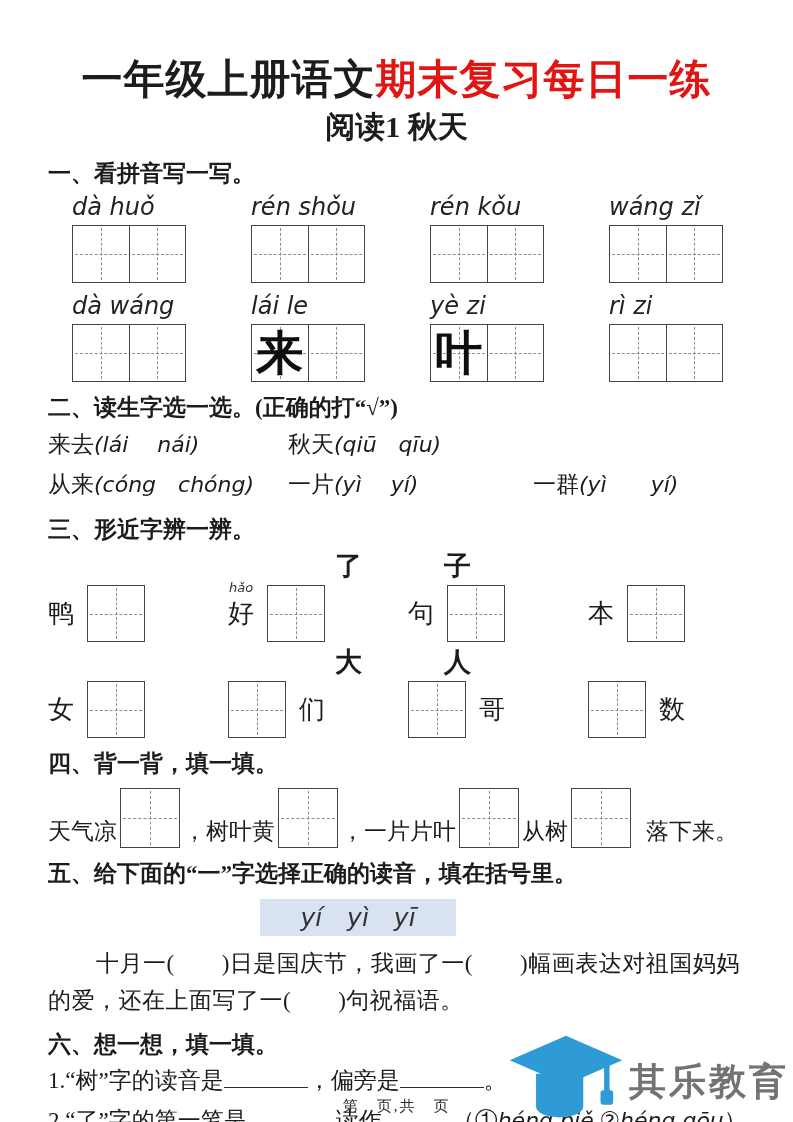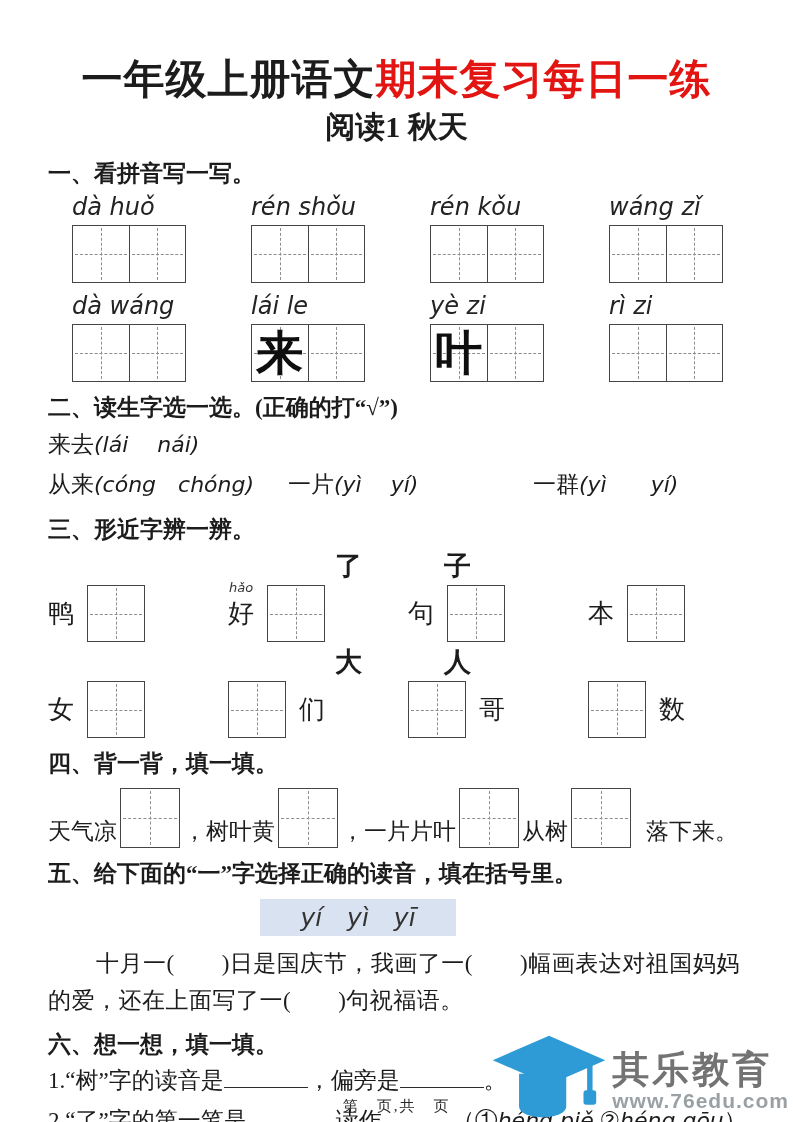--- a/index.html
+++ b/index.html
@@ -161,20 +161,21 @@
         <div class="tg tg2">
             <div class="cell"></div>
             <div class="cell"></div>
           </div>
       </div>
     </div>
 
     <div class="sec-heading">二、读生字选一选。(正确的打“√”)</div>
     <div class="s2row">
       <div class="s2item"><span>来去</span><span class="pin">(lái　 nái)</span></div>
+      <div class="s2item"><span>秋天</span><span class="pin">(qiū　qīu)</span></div>
     </div>
     <div class="s2row">
       <div class="s2item"><span>从来</span><span class="pin">(cóng　chóng)</span></div>
       <div class="s2item"><span>一片</span><span class="pin">(yì　 yí)</span></div>
       <div class="s2item"><span>一群</span><span class="pin">(yì　　yí)</span></div>
     </div>
 
     <div class="sec-heading">三、形近字辨一辨。</div>
 
     <div class="choices">
@@ -279,16 +280,15 @@
 
   <div class="logo">
     <svg class="cap" viewBox="0 0 130 110" xmlns="http://www.w3.org/2000/svg">
       <path d="M32,46 L84,46 L84,82 A26,12 0 0 1 32,82 Z" fill="#2e9bd6"></path>
       <polygon points="65,4 127,31 65,58 3,31" fill="#2e9bd6"></polygon>
       <rect x="107" y="34" width="6" height="32" rx="2" fill="#2e9bd6"></rect>
       <rect x="103" y="64" width="14" height="16" rx="3" fill="#2e9bd6"></rect>
     </svg>
     <div class="logo-text">
       <div class="logo-name">其乐教育</div>
-      <div class="logo-url">www.76edu.com</div>
     </div>
   </div>
 </div>
 
 </body></html>

